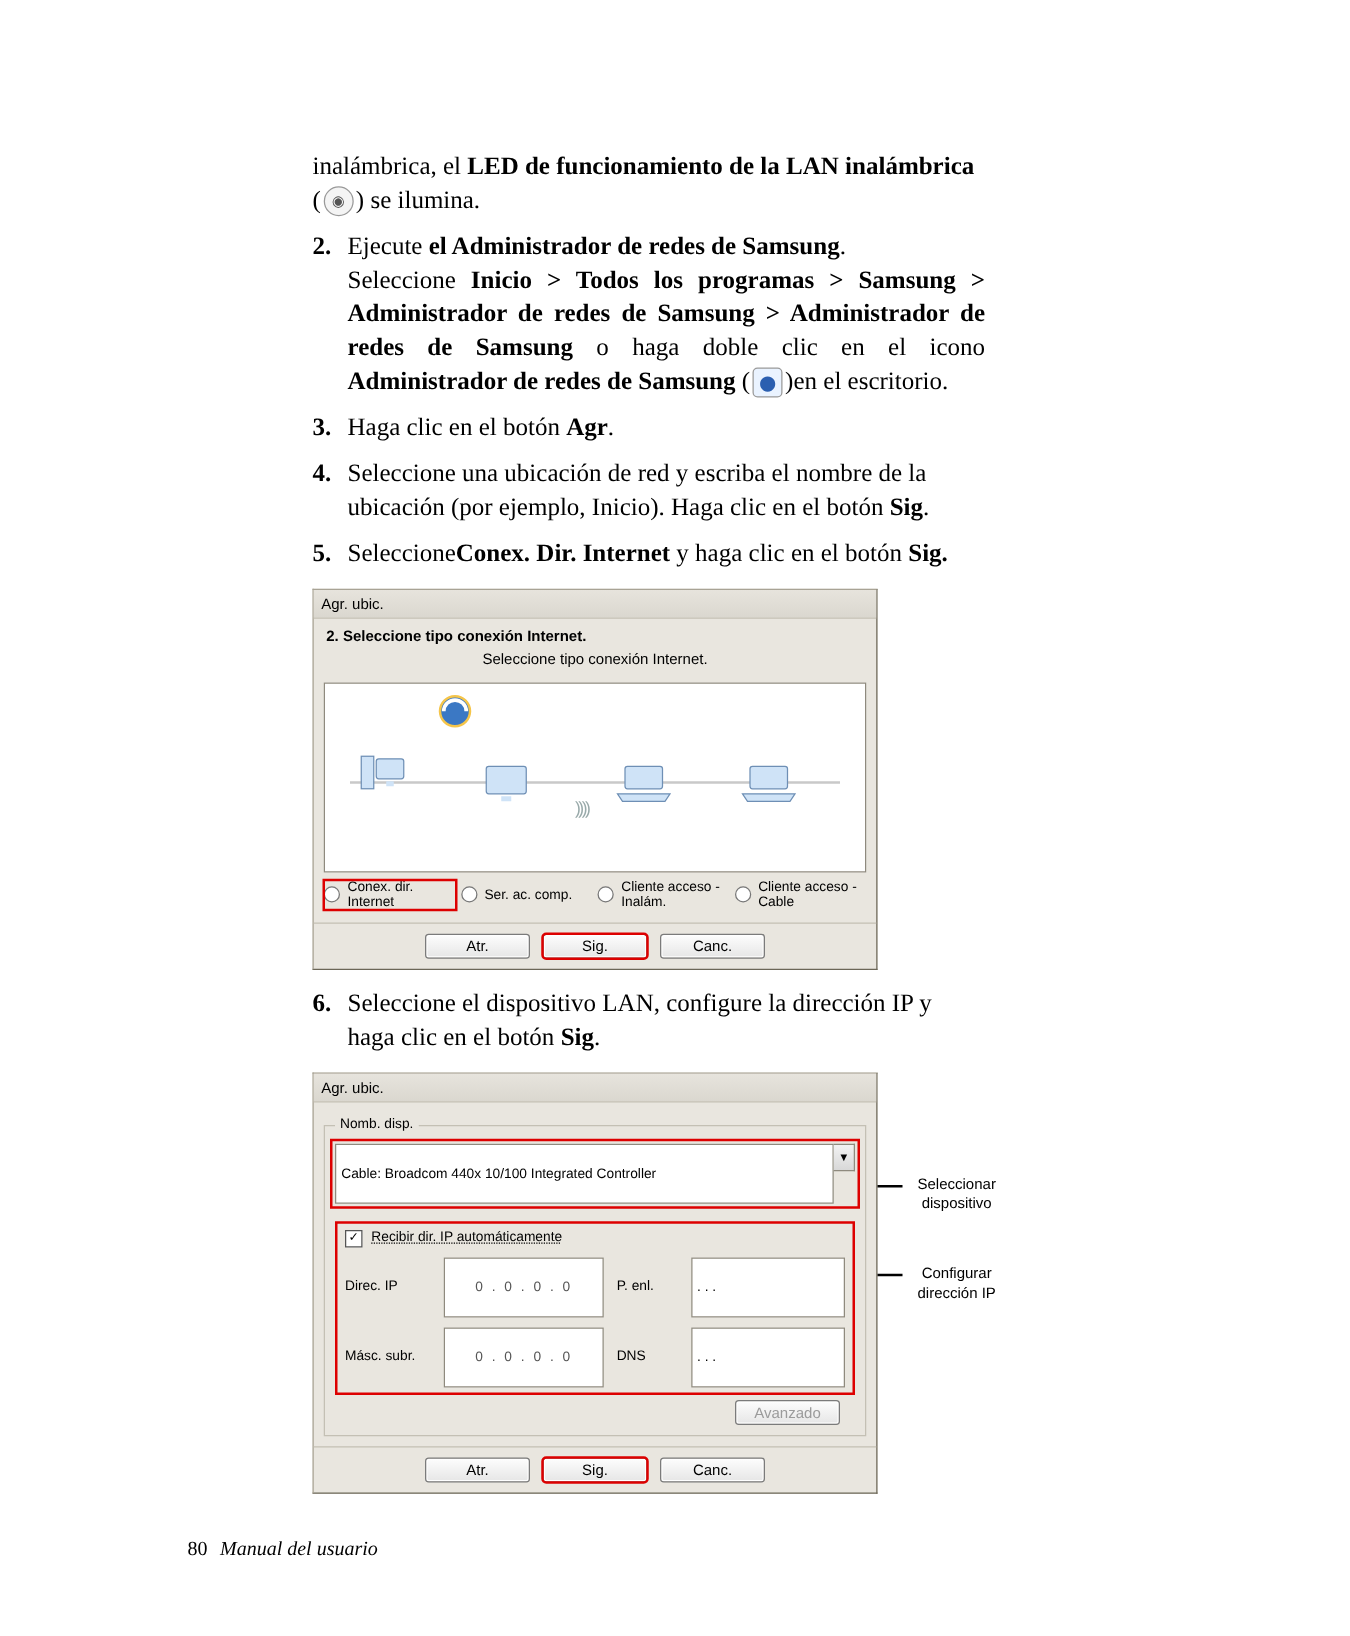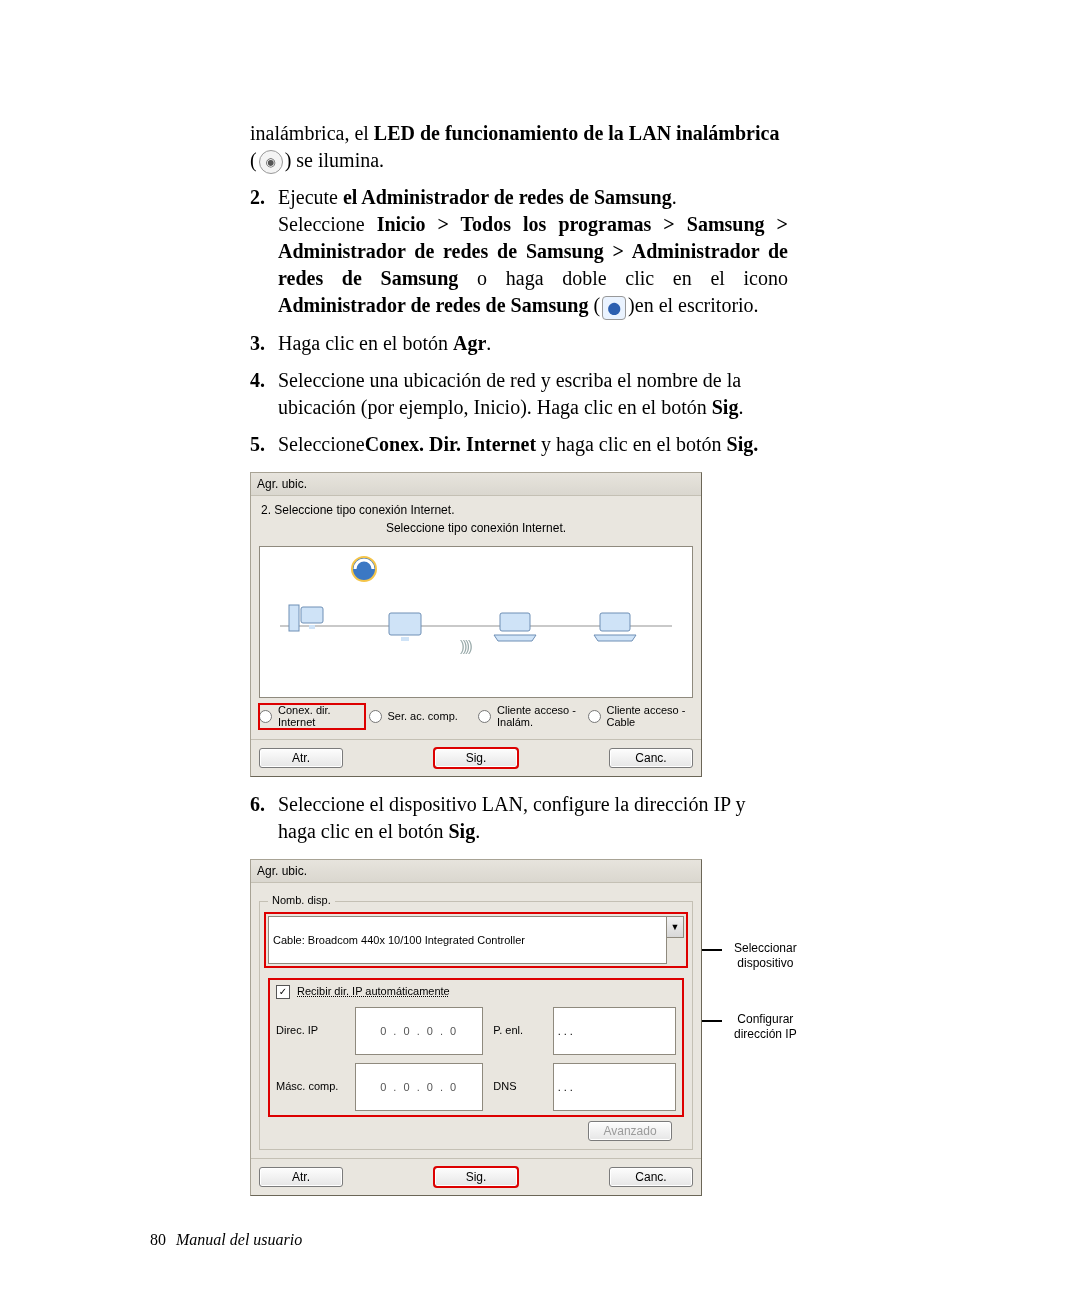--- a/index.html
+++ b/index.html
@@ -41,37 +41,37 @@
   .dlg-wrap { margin: 14px 0 14px 0; font-family: Tahoma, Verdana, Arial, sans-serif; font-size: 12px; color: #000; }
   .dlg {
     width: 450px; background: #e9e6df; border: 1px solid #a8a395;
     border-right-color: #6b6657; border-bottom-color: #6b6657;
   }
   .dlg-title {
     background: linear-gradient(#e7e4dd, #dad7cf);
     padding: 3px 6px; font-size: 12px; border-bottom: 1px solid #c4c0b4;
   }
   .dlg-section { padding: 6px 10px 4px 10px; }
-  .dlg-section .sec-title-bold { font-weight: normal; }
+  .dlg-section .sec-title-bold { font-weight: bold; }
   .dlg-section .sec-sub { margin-top: 2px; text-align: center; }
   .dlg-canvas {
     margin: 6px 8px 0 8px; height: 150px; background: #fff; border: 1px solid #8f8a7e; position: relative;
   }
   
   .net-line { position: absolute; background: #c9c9c9; height: 2px; top: 78px; left: 20px; right: 20px; }
   .net-icon { position: absolute; width: 50px; text-align: center; color: #3a6aa7; }
   .net-icon svg { display: block; margin: 0 auto; }
   .ie-icon { position: absolute; top: 8px; left: 90px; }
   .radio-row { display: flex; padding: 6px 8px 10px 8px; gap: 4px; }
   .radio-cell { flex: 1; display: flex; align-items: center; gap: 6px; font-size: 11px; line-height: 1.1; }
   .radio-dot {
     width: 11px; height: 11px; border: 1px solid #777; border-radius: 50%; background: #fff; flex: 0 0 11px;
   }
   .hl-red { outline: 2px solid #d00; outline-offset: -1px; }
-  .dlg-footer { padding: 8px; display: flex; justify-content: space-between; gap: 10px; border-top: 1px solid #c4c0b4; }
+  .dlg-footer { padding: 8px; display: flex; justify-content: center; gap: 10px; border-top: 1px solid #c4c0b4; }
   .win-btn {
     min-width: 62px; padding: 2px 10px; font: 12px Tahoma, sans-serif; text-align: center;
     background: linear-gradient(#fdfdfd, #e6e6e6); border: 1px solid #7b7b7b; border-radius: 3px;
     box-shadow: inset 0 0 0 1px #fff;
   }
   .win-btn.disabled { color: #9b9b9b; }
 
   
   .dlg2-wrap { display: flex; align-items: flex-start; gap: 14px; }
   .dlg2-callouts { font-family: Tahoma, Verdana, Arial, sans-serif; font-size: 12px; line-height: 1.3; }
@@ -242,21 +242,21 @@
               <span class="chk">✓</span>
               <span style="text-decoration: underline dotted;">Recibir dir. IP automáticamente</span>
             </div>
             <div class="form-row">
               <span class="lbl">Direc. IP</span>
               <span class="text-input ip">0  .  0  .  0  .  0</span>
               <span class="lbl" style="width:50px;">P. enl.</span>
               <span class="text-input ip-blank">.     .     .</span>
             </div>
             <div class="form-row">
-              <span class="lbl">Másc. comp.</span>
+              <span class="lbl">Másc. subr.</span>
               <span class="text-input ip">0  .  0  .  0  .  0</span>
               <span class="lbl" style="width:50px;">DNS</span>
               <span class="text-input ip-blank">.     .     .</span>
             </div>
           </div>
           <div class="adv-row">
             <div class="win-btn disabled">Avanzado</div>
           </div>
         </div>
 

